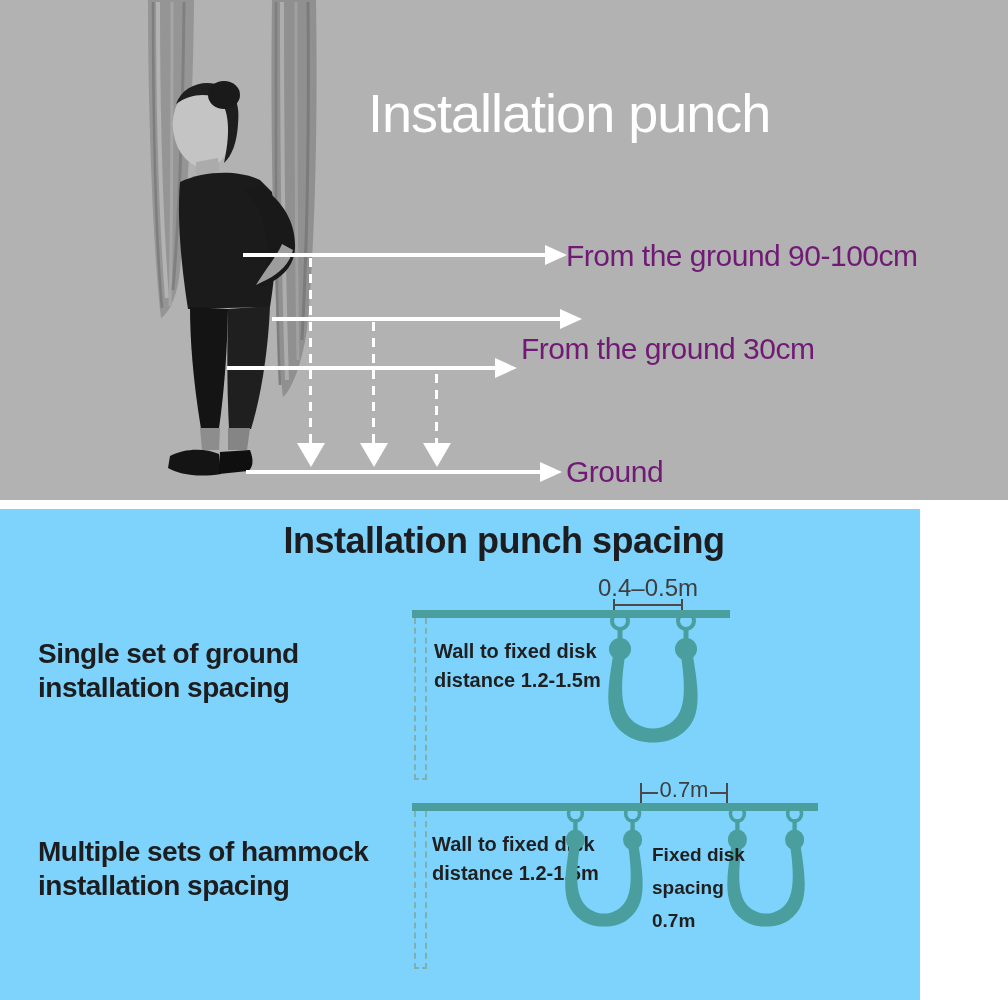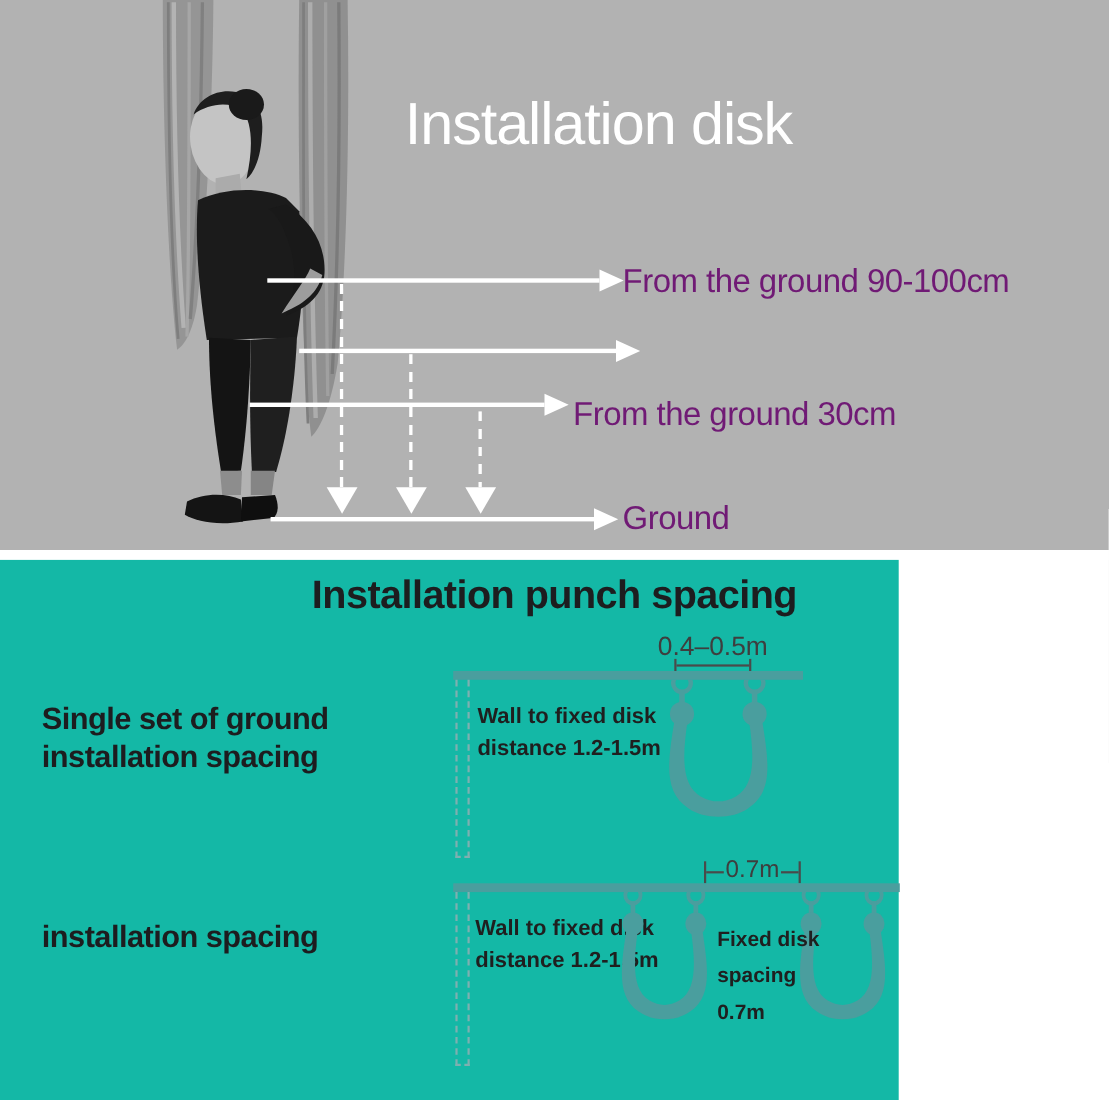--- a/index.html
+++ b/index.html
@@ -19,21 +19,21 @@
   }
   .hline{position:absolute;height:4px;background:#ffffff;}
   .tri-r{position:absolute;width:0;height:0;
     border-left:22px solid #ffffff;border-top:10px solid transparent;border-bottom:10px solid transparent;}
   .vdash{position:absolute;width:3px;
     background:repeating-linear-gradient(to bottom,#ffffff 0 9px,transparent 9px 16px);}
   .tri-d{position:absolute;width:0;height:0;
     border-top:24px solid #ffffff;border-left:14px solid transparent;border-right:14px solid transparent;}
   
   .white-strip{position:absolute;left:0;top:500px;width:1008px;height:9px;background:#ffffff;}
-  .bottom{position:absolute;left:0;top:509px;width:817px;height:491px;background:#14b8a6;}
+  .bottom{position:absolute;left:0;top:509px;width:920px;height:491px;background:#7dd3fc;}
   .bottom *{box-sizing:border-box;}
   .bottom-title{
     position:absolute;left:0;top:11px;width:1008px;margin:0;text-align:center;
     font-size:36px;font-weight:700;letter-spacing:-0.5px;color:#1d1d1f;
   }
   .side-label{
     position:absolute;font-size:28px;font-weight:700;line-height:34px;
     color:#1d1d1f;letter-spacing:-0.5px;white-space:nowrap;
   }
   .note{
@@ -86,32 +86,32 @@
       <path d="M140,186 C165,202 176,225 175,248 C174,268 160,280 140,287 C152,258 148,232 140,214 C136,202 130,194 124,190 Z" fill="#191919"></path>
       <path d="M173,250 C169,266 156,276 142,282 L136,285 C148,266 158,254 162,244 Z" fill="#9d9d9d"></path>
       <path d="M70,307 L108,309 C107,360 103,400 99,428 L81,429 C73,380 70,340 70,307 Z" fill="#141414"></path>
       <path d="M108,309 L150,306 C148,355 140,400 131,429 L109,429 C107,390 107,350 108,309 Z" fill="#1f1f1f"></path>
       <path d="M80,428 L100,428 L99,450 L82,450 Z" fill="#8d8d8d"></path>
       <path d="M108,428 L130,428 L127,450 L108,450 Z" fill="#858585"></path>
       <path d="M50,456 C65,448 85,448 99,454 L101,474 C78,478 58,474 48,468 Z" fill="#141414"></path>
       <path d="M100,452 L130,450 C134,460 133,468 128,471 L99,474 Z" fill="#0f0f0f"></path>
     </svg>
 
-    <h1 class="top-title">Installation disk</h1>
+    <h1 class="top-title">Installation punch</h1>
 
     <div class="hline" style="left:243px;top:253px;width:302px"></div>
     <div class="tri-r" style="left:545px;top:245px"></div>
     <span class="mlabel" style="left:566px;top:239px">From the ground 90-100cm</span>
 
     <div class="hline" style="left:272px;top:317px;width:288px"></div>
     <div class="tri-r" style="left:560px;top:309px"></div>
 
     <div class="hline" style="left:227px;top:366px;width:268px"></div>
     <div class="tri-r" style="left:495px;top:358px"></div>
-    <span class="mlabel" style="left:521px;top:360px">From the ground 30cm</span>
+    <span class="mlabel" style="left:521px;top:332px">From the ground 30cm</span>
 
     <div class="hline" style="left:246px;top:470px;width:294px"></div>
     <div class="tri-r" style="left:540px;top:462px"></div>
     <span class="mlabel" style="left:566px;top:455px">Ground</span>
 
     <div class="vdash" style="left:309px;top:258px;height:185px"></div>
     <div class="tri-d" style="left:297px;top:443px"></div>
     <div class="vdash" style="left:372px;top:322px;height:121px"></div>
     <div class="tri-d" style="left:360px;top:443px"></div>
     <div class="vdash" style="left:435px;top:374px;height:69px"></div>
@@ -179,17 +179,18 @@
       <use href="#hammock-sym"></use>
     </svg>
 
     <div class="note note3" style="left:652px;top:329px">
       <div>Fixed disk</div>
       <div>spacing</div>
       <div>0.7m</div>
     </div>
 
     <div class="side-label" style="left:38px;top:326px">
+      <div>Multiple sets of hammock</div>
       <div>installation spacing</div>
     </div>
 
   </section>
 </div>
 
 </body></html>

